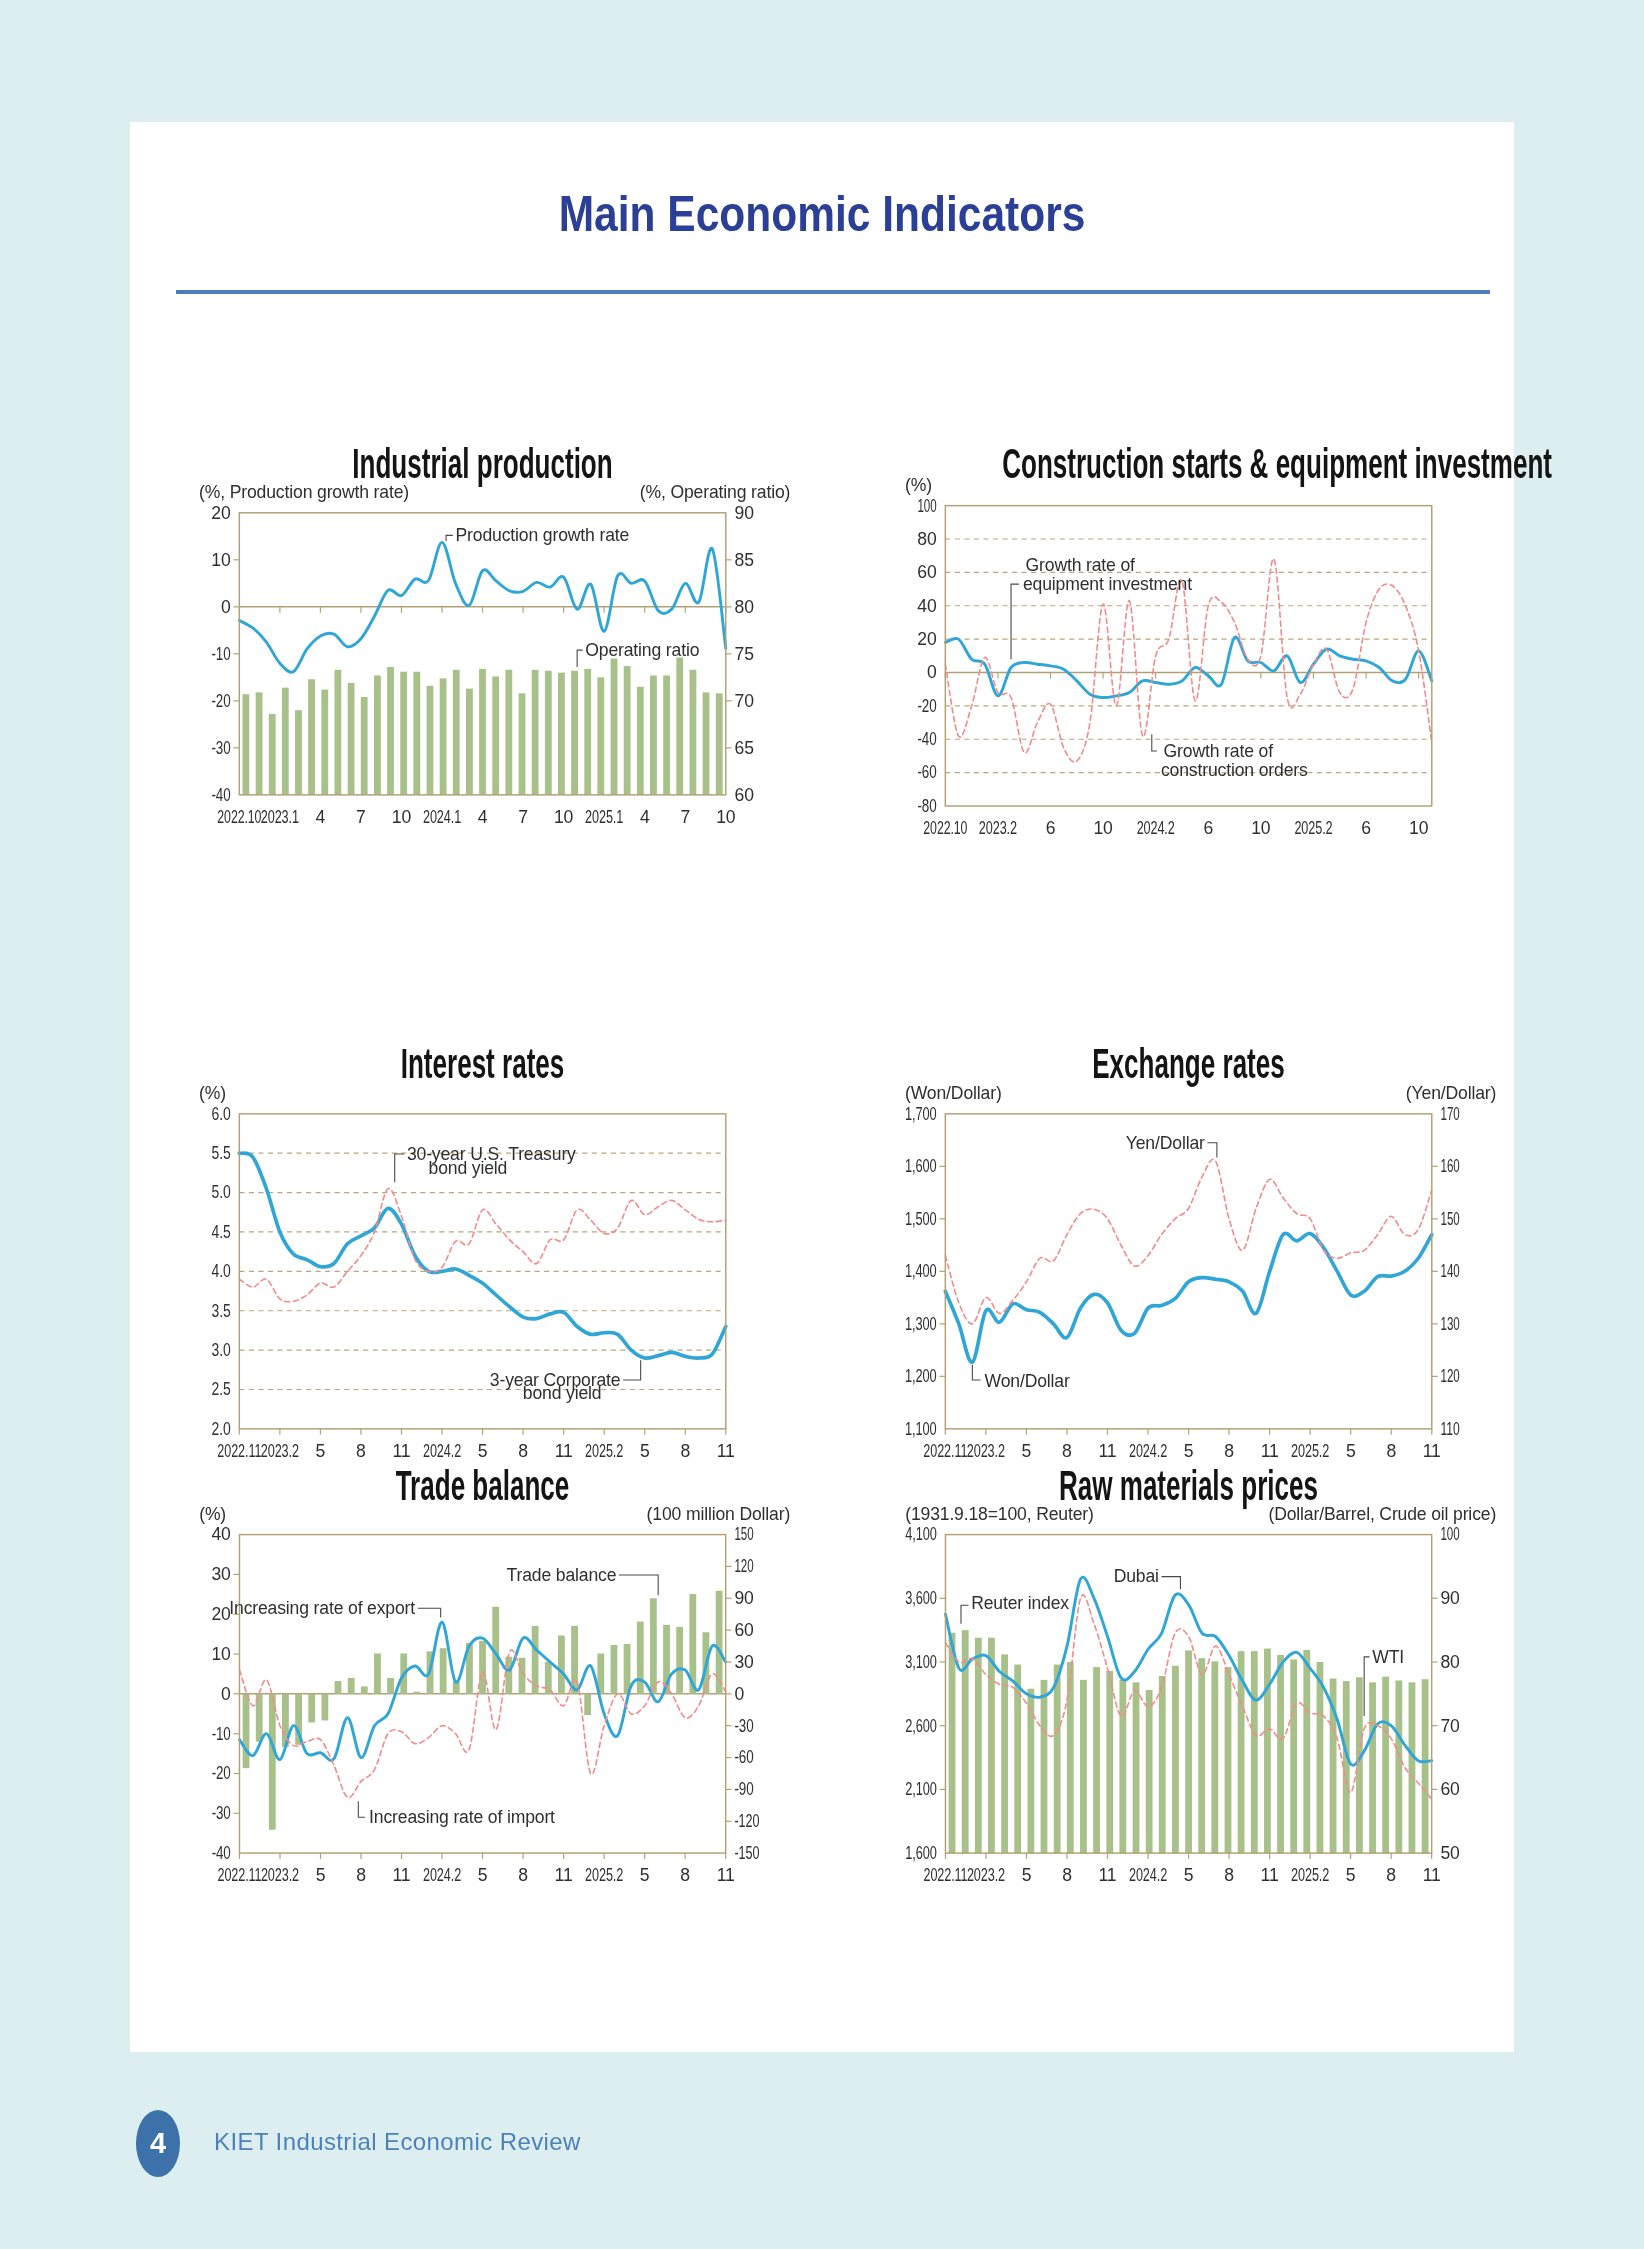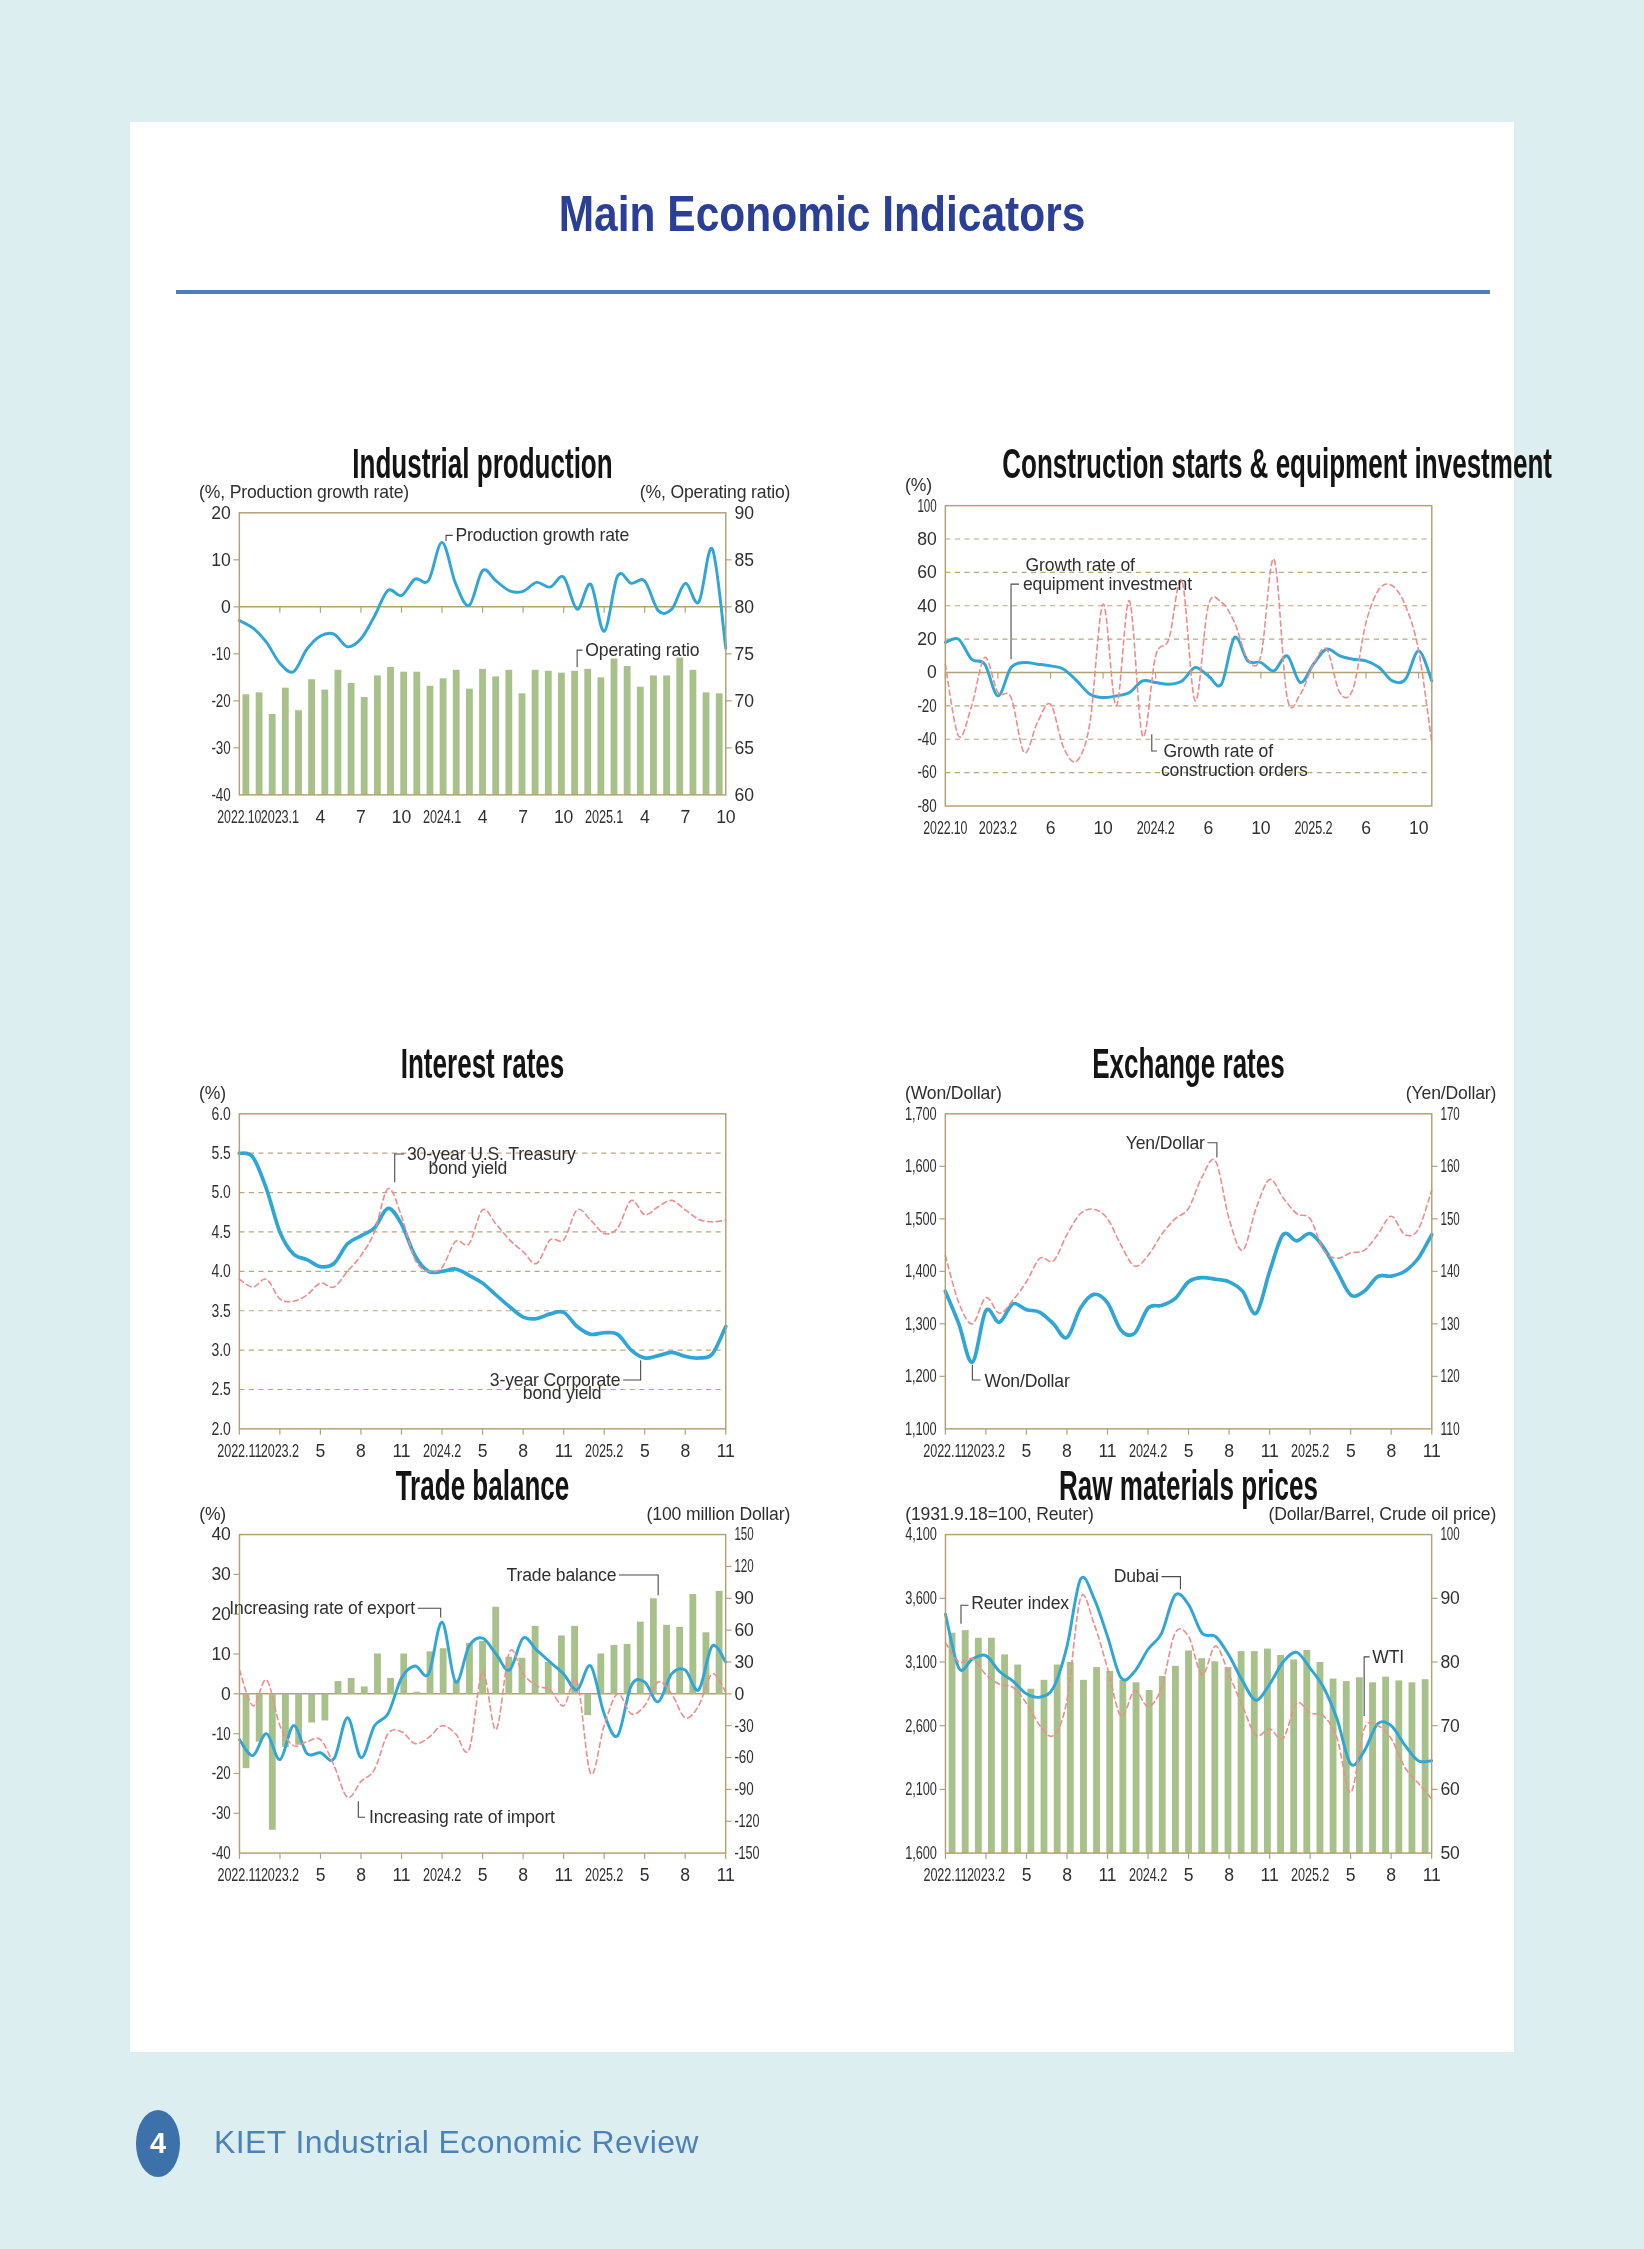--- a/index.html
+++ b/index.html
@@ -25,21 +25,21 @@
   }
   .plot{position:absolute;}
   svg text{fill:#2f2f2f;}
   .footer-num{
     position:absolute;left:136px;top:2110px;width:44px;height:67px;border-radius:50%;
     background:#3c72a9;color:#ffffff;font-size:29px;font-weight:700;
     display:flex;align-items:center;justify-content:center;
   }
   .footer-text{
     position:absolute;left:214px;top:2126px;height:32px;line-height:32px;
-    font-size:32px;color:#4d82b8;letter-spacing:0.4px;white-space:nowrap;
+    font-size:24px;color:#4d82b8;letter-spacing:0.4px;white-space:nowrap;
   }
 </style>
 </head>
 <body>
 
 <div class="card"></div>
 
 <div class="main-title">Main Economic Indicators</div>
 <div class="rule"></div>
 

